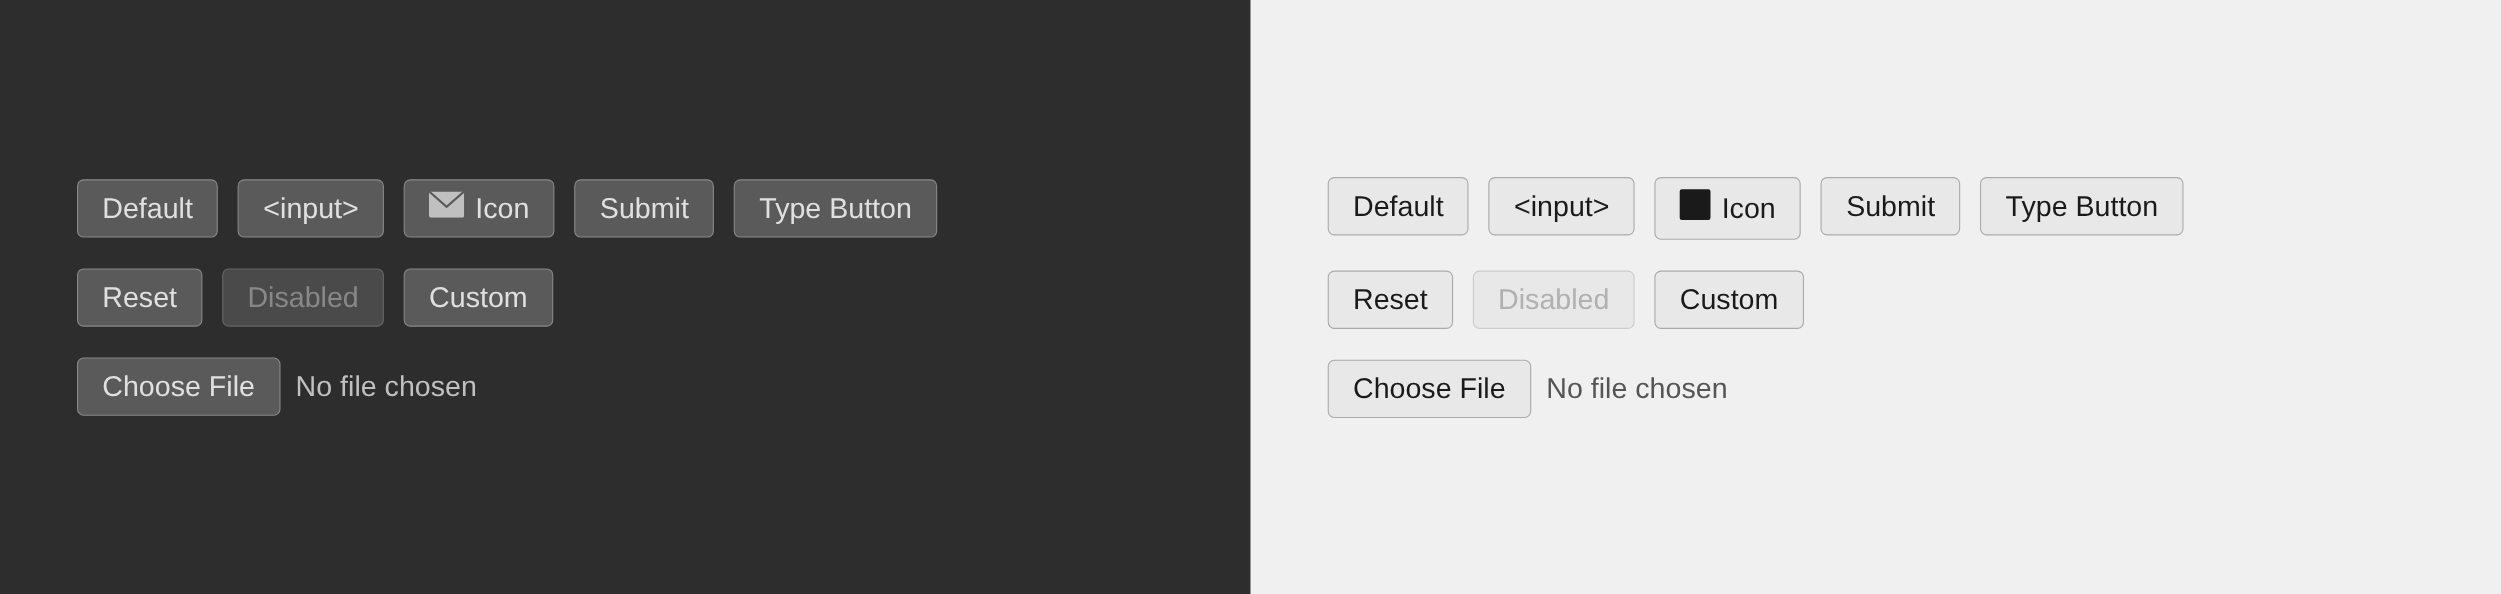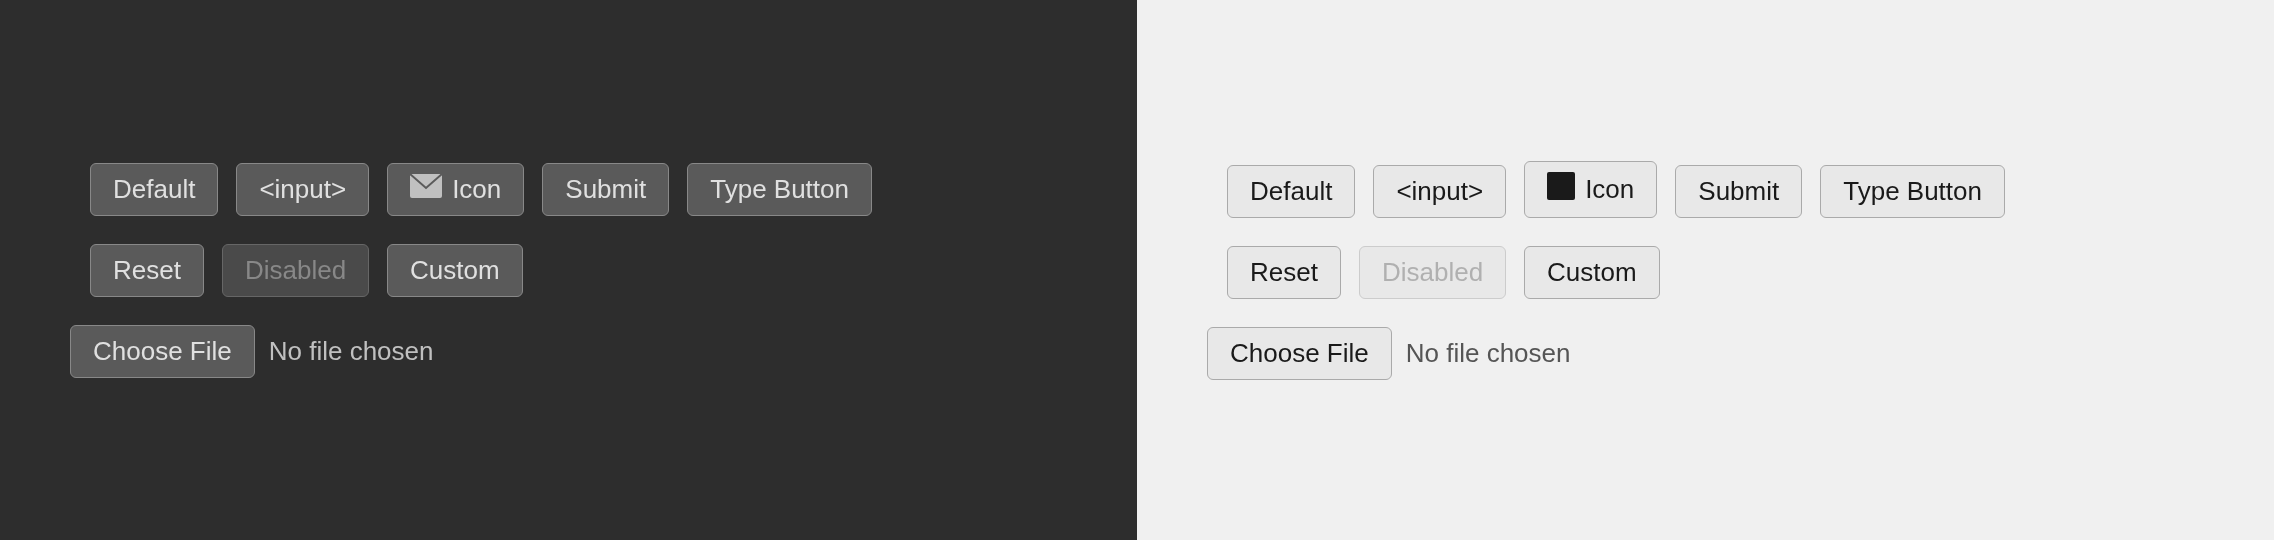--- a/index.html
+++ b/index.html
@@ -28,24 +28,23 @@
     .panel-dark {
       background-color: #2d2d2d;
     }
 
     .panel-light {
       background-color: #f0f0f0;
     }
 
     .row {
       display: flex;
-      align-items: flex-end;
+      align-items: flex-start;
       gap: 18px;
       margin-bottom: 28px;
-      margin-left: 20px;
     }
 
     
     .btn-dark-default {
       background-color: #5a5a5a;
       color: #e0e0e0;
       border: 1px solid #888;
       padding: 10px 22px;
       font-size: 26px;
       border-radius: 6px;

